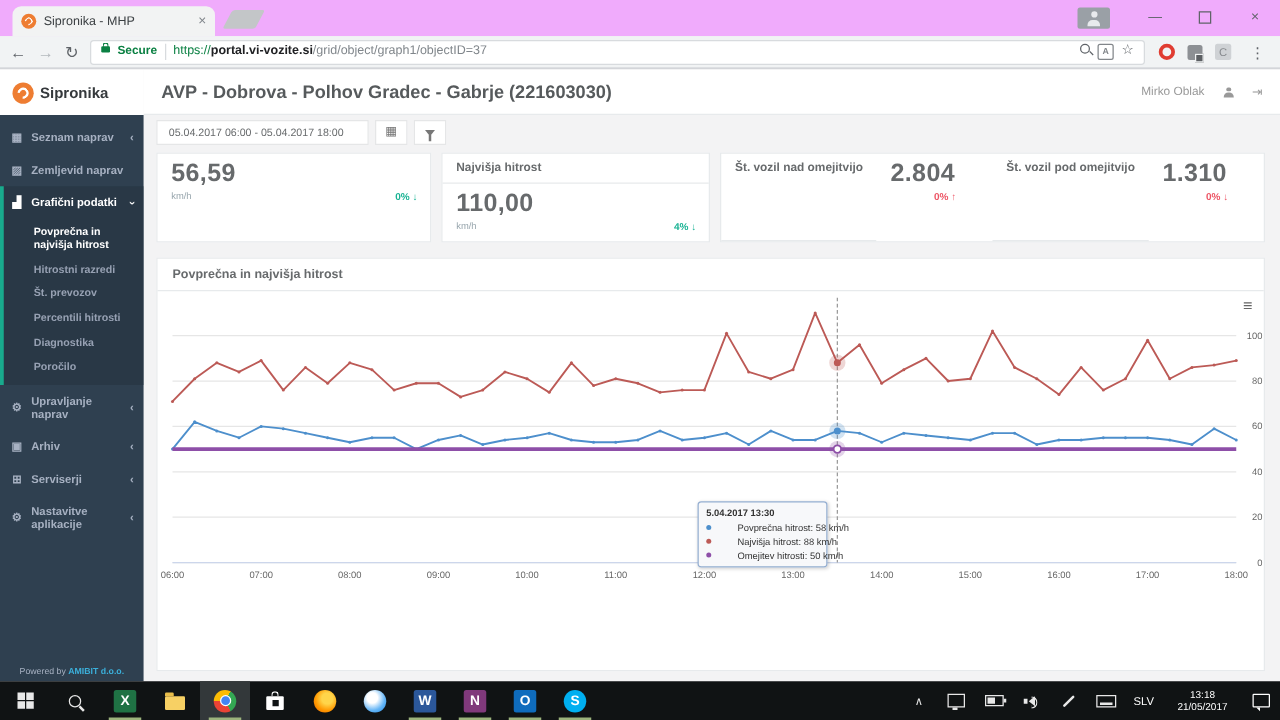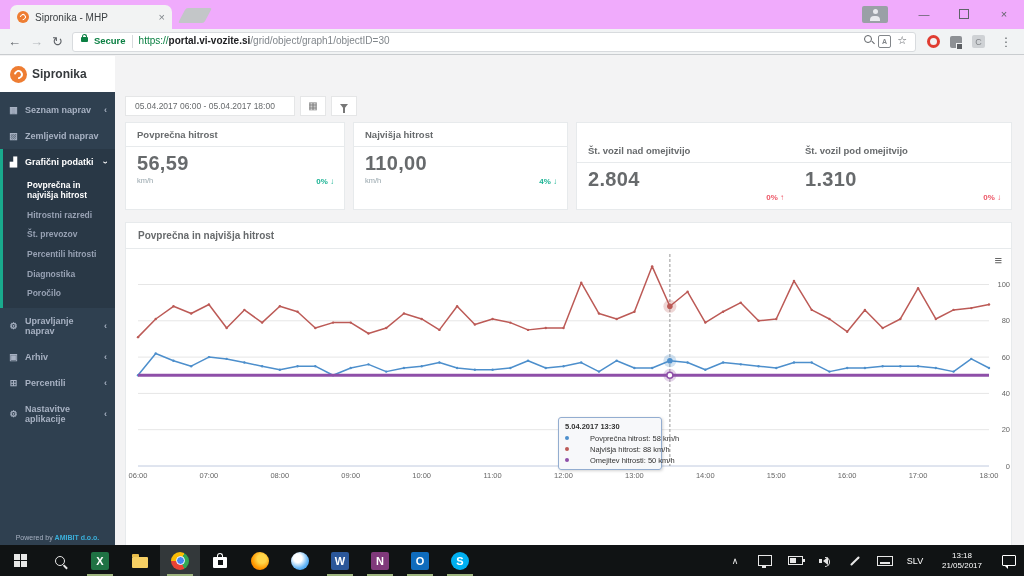--- a/index.html
+++ b/index.html
@@ -81,21 +81,21 @@
   .date-input{width:170px;height:20px;background:#fff;border:1px solid #e5e6e7;font-size:8.5px;color:#676a6c;display:flex;align-items:center;padding:0 9px;box-sizing:border-box;}
   .tool-btn{width:26px;height:20px;background:#fff;border:1px solid #e5e6e7;display:flex;align-items:center;justify-content:center;box-sizing:border-box;}
   .ico-cal{color:#777;font-size:10px;line-height:1;font-style:normal;}
   .ico-funnel{width:0;height:0;border-left:4px solid transparent;border-right:4px solid transparent;border-top:5px solid #777;position:relative;}
   .ico-funnel::after{content:"";position:absolute;left:-1px;top:-1px;width:2px;height:5px;background:#777;}
   .stats{display:flex;gap:8px;margin-bottom:12px;}
   .card{background:#fff;border:1px solid #e7eaec;box-sizing:border-box;}
   .card.c1{width:220px;}
   .card.c2{width:215px;}
   .card.c34{flex:1;display:flex;}
-  .half{flex:1;display:flex;flex-direction:column;margin-top:16px;}
+  .half{flex:1;display:flex;flex-direction:row;}
   .card-title{padding:6px 11px;border-bottom:1px solid #e7eaec;font-size:9.5px;color:#676a6c;font-weight:600;}
   .card-body{position:relative;padding:5px 11px 7px;height:46px;box-sizing:border-box;}
   .val{font-size:20px;font-weight:600;color:#676a6c;letter-spacing:.3px;}
   .unit{font-size:7.5px;color:#98a6ad;margin-top:1px;}
   .badge{position:absolute;right:10px;bottom:7px;font-size:8px;font-weight:700;}
   
   .chart-panel{background:#fff;border:1px solid #e7eaec;height:331px;box-sizing:border-box;position:relative;}
   .cp-title{padding:7px 12px;font-size:10px;color:#676a6c;font-weight:600;border-bottom:1px solid #e7eaec;}
   .chart-area{position:relative;margin-top:5px;height:240px;}
   #chart-svg{display:block;font-family:"Liberation Sans",sans-serif;}
@@ -172,40 +172,48 @@
     </div>
   </div>
   <div class="urlrow">
     <span class="navic">←</span>
     <span class="navic dis">→</span>
     <span class="navic">↻</span>
     <div class="urlfield">
       <span class="ico-lock"></span>
       <span class="secure">Secure</span>
       <span class="vsep"></span>
-      <span class="urltext"><span class="u-scheme">https://</span><span class="u-domain">portal.vi-vozite.si</span><span class="u-path">/grid/object/graph1/objectID=30</span></span>
+      <span class="urltext"><span class="u-scheme">https://</span><span class="u-domain">portal.vi-vozite.si</span><span class="u-path">/grid/object/graph1/objectID=37</span></span>
       <span class="ico-mag"></span>
       <span class="ico-tr"></span>
       <span class="star">☆</span>
     </div>
     <div class="exts">
       <span class="ext-o"></span>
       <span class="ext-g"></span>
       <span class="ext-c"></span>
     </div>
     <span class="menu-dots">⋮</span>
   </div>
 
   <div class="app">
 
     <div class="logo-strip">
       <span class="logo-mark"></span>
       <span class="logo-text">Sipronika</span>
     </div>
 
+    <div class="topbar">
+      <span class="page-title">AVP - Dobrova - Polhov Gradec - Gabrje (221603030)</span>
+      <div class="topbar-right">
+        <span class="user-name">Mirko Oblak</span>
+        <span class="ico-person"></span>
+        <span class="ico-signout">⇥</span>
+      </div>
+    </div>
 
     <aside class="sidebar">
       <nav class="nav">
         <div class="nav-item">
           <i class="nav-ic">▦</i>
           <span>Seznam naprav</span>
           <i class="chev chev-l"></i>
         </div>
         <div class="nav-item">
           <i class="nav-ic">▨</i>
@@ -231,21 +239,21 @@
           <span>Upravljanje naprav</span>
           <i class="chev chev-l"></i>
         </div>
         <div class="nav-item">
           <i class="nav-ic">▣</i>
           <span>Arhiv</span>
           <i class="chev chev-l"></i>
         </div>
         <div class="nav-item">
           <i class="nav-ic">⊞</i>
-          <span>Percentili</span>
+          <span>Serviserji</span>
           <i class="chev chev-l"></i>
         </div>
         <div class="nav-item">
           <i class="nav-ic">⚙</i>
           <span>Nastavitve aplikacije</span>
           <i class="chev chev-l"></i>
         </div>
       </nav>
       <div class="powered">
         <span>Powered by</span>
@@ -260,21 +268,20 @@
         <div class="tool-btn">
             <i class="ico-cal">▦</i>
           </div>
         <div class="tool-btn">
             <i class="ico-funnel"></i>
           </div>
       </div>
 
       <div class="stats">
         <div class="card c1">
-          <div class="card-title">Povprečna hitrost</div>
           <div class="card-body">
             <div class="val">56,59</div>
             <div class="unit">km/h</div>
             <span class="badge" style="color: rgb(26, 179, 148);"><span>0%</span> <span>↓</span></span>
           </div>
         </div>
         <div class="card c2">
           <div class="card-title">Najvišja hitrost</div>
           <div class="card-body">
             <div class="val">110,00</div>

